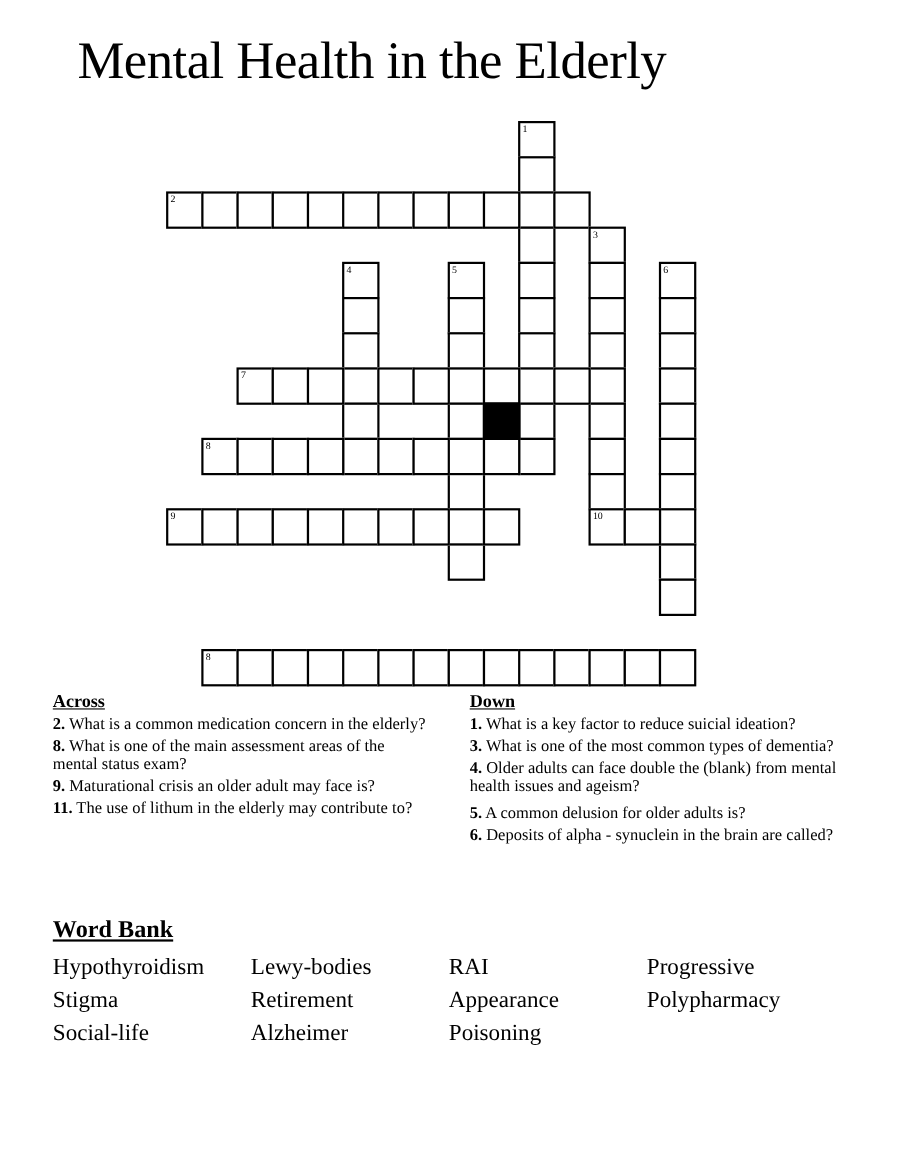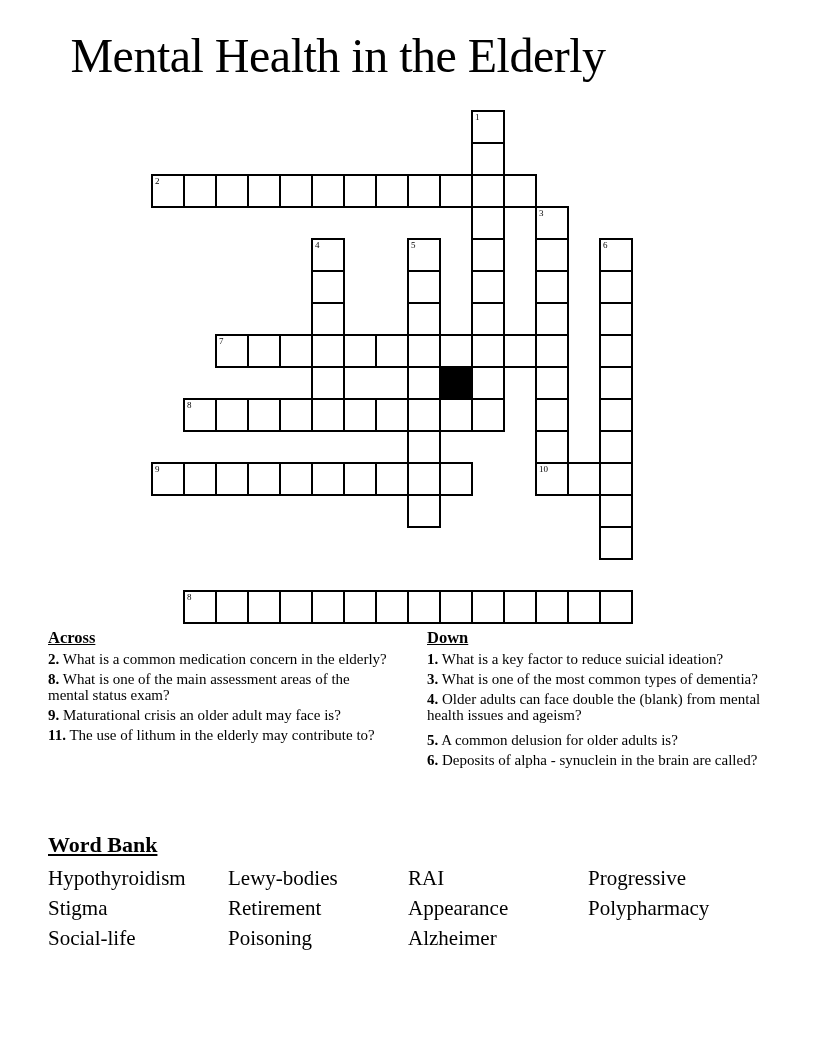--- a/index.html
+++ b/index.html
@@ -200,18 +200,18 @@
     <div class="wb-grid" id="wb-grid">
         <div>Hypothyroidism</div>
         <div>Lewy-bodies</div>
         <div>RAI</div>
         <div>Progressive</div>
         <div>Stigma</div>
         <div>Retirement</div>
         <div>Appearance</div>
         <div>Polypharmacy</div>
         <div>Social-life</div>
+        <div>Alzheimer</div>
         <div>Poisoning</div>
-        <div>Alzheimer</div>
       </div>
   </div>
 
 </div>
 
 </body></html>

